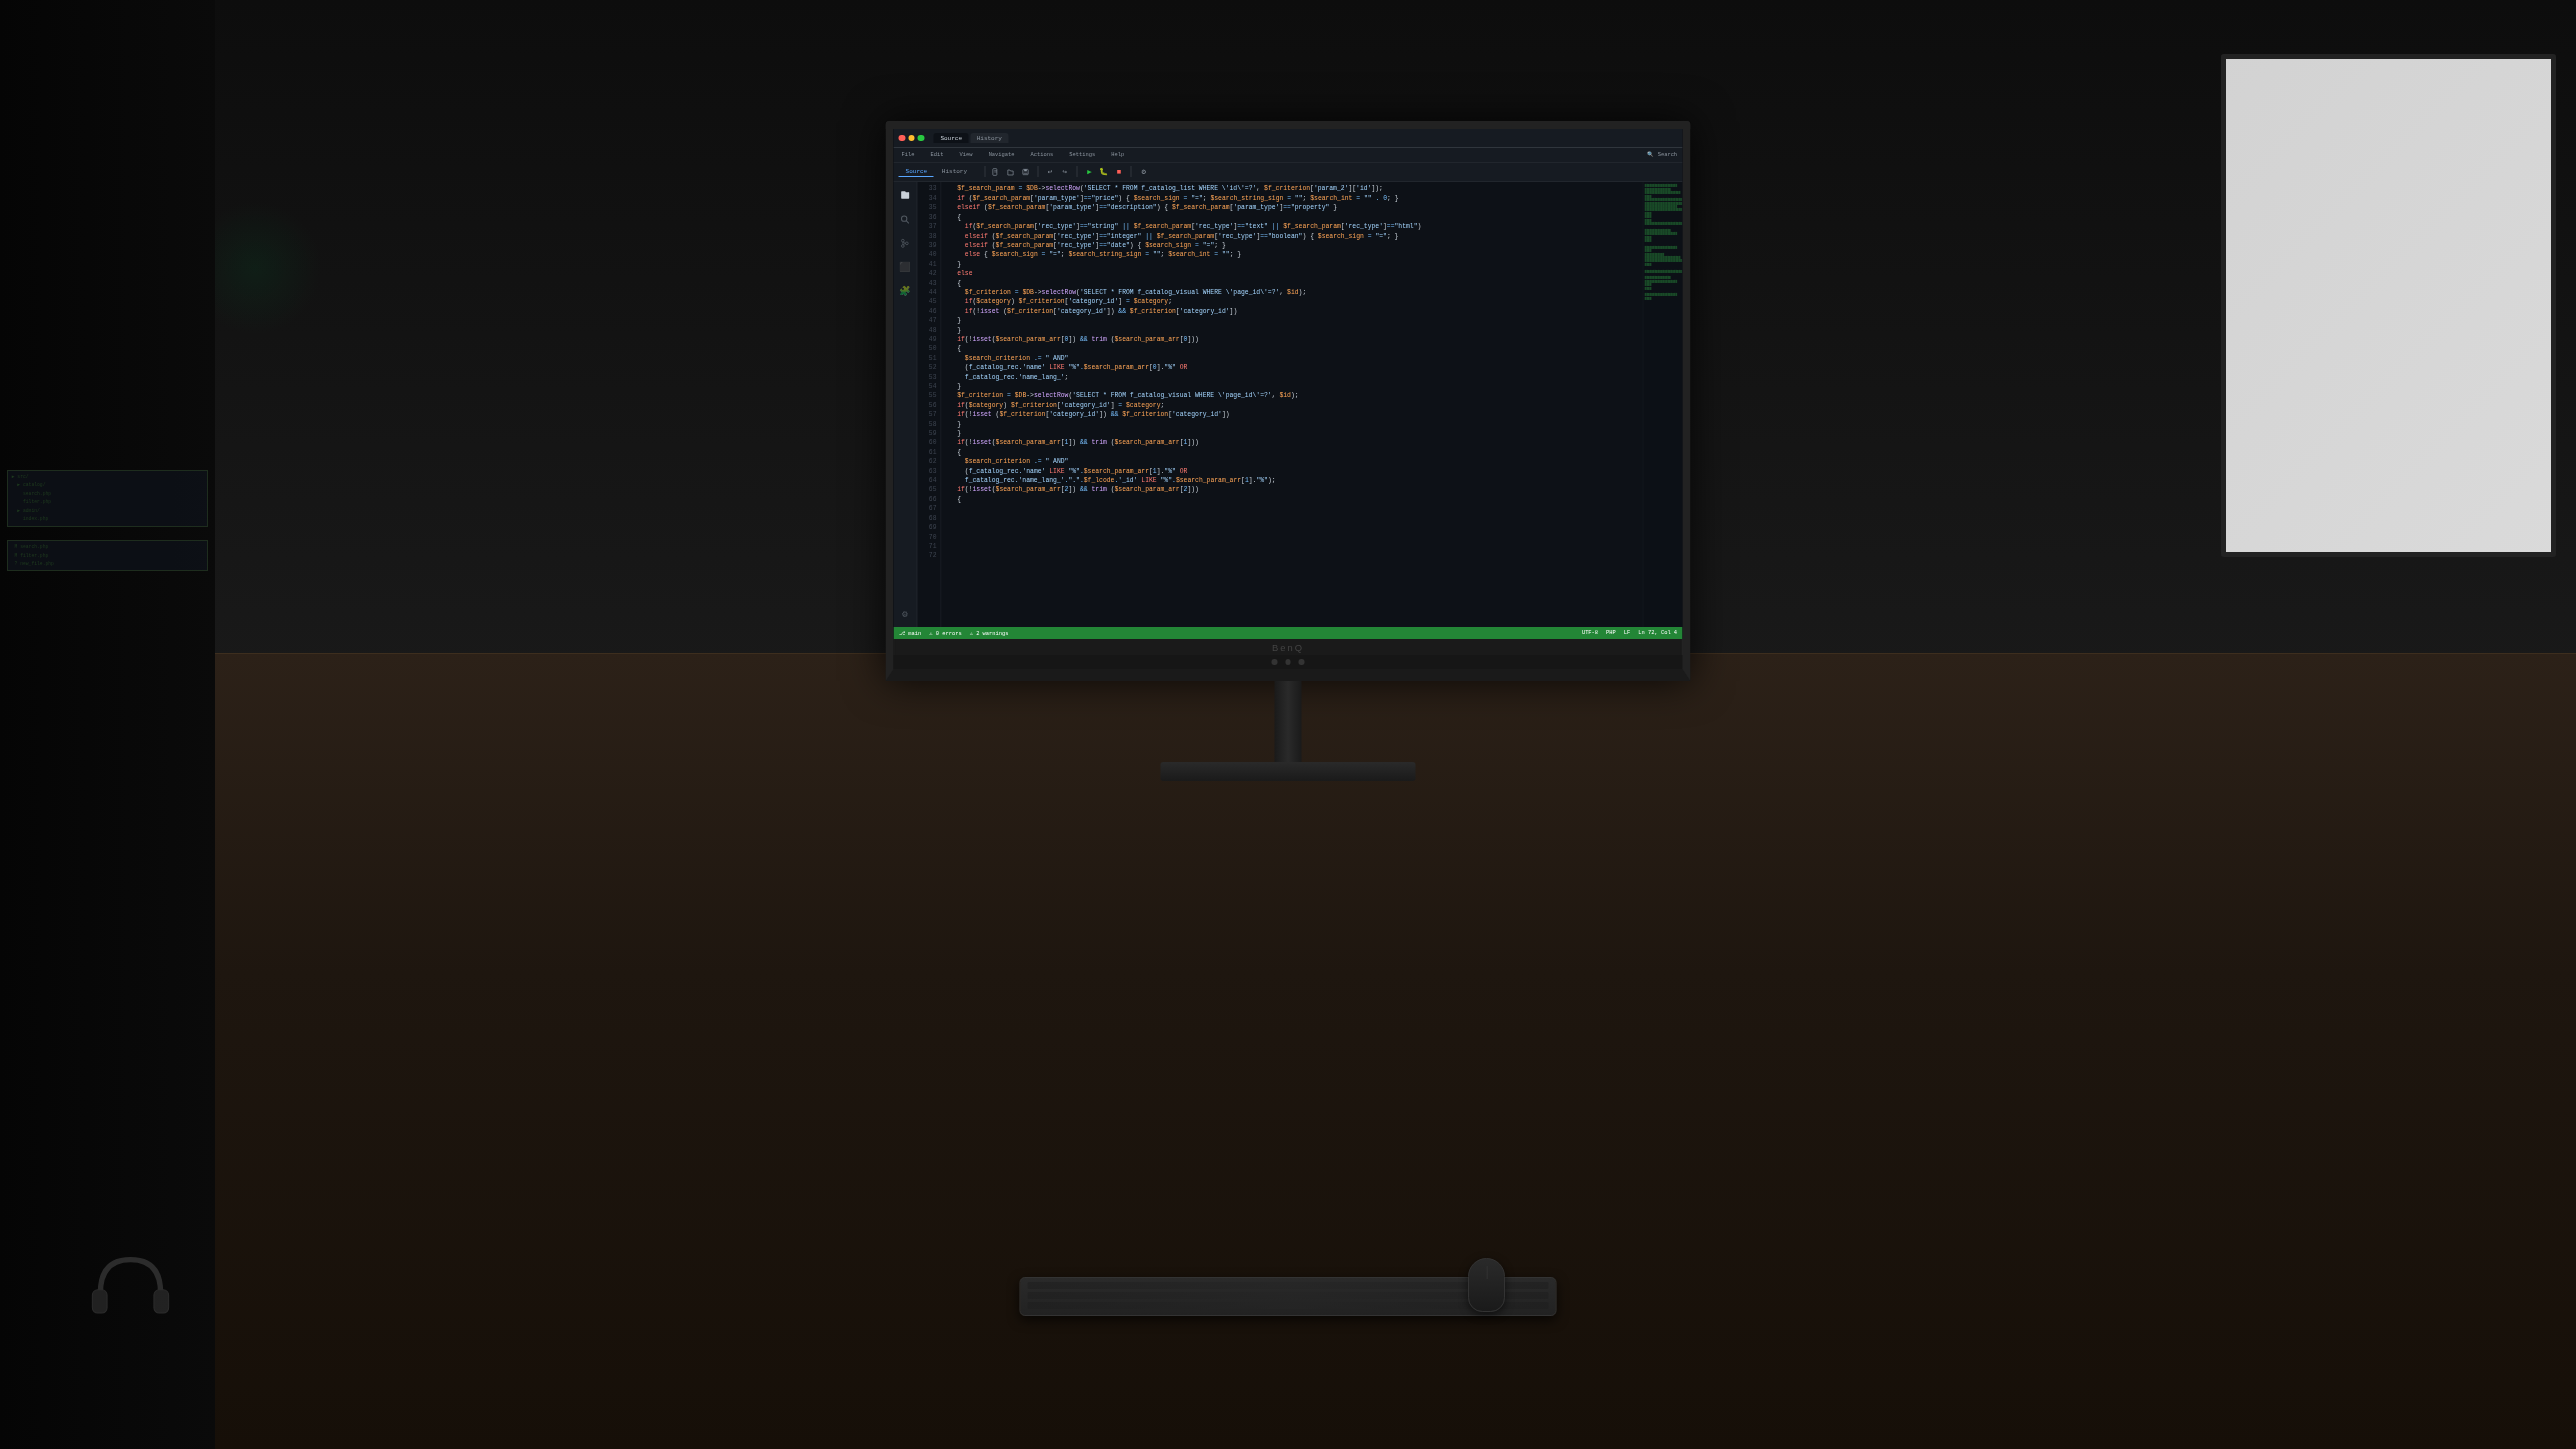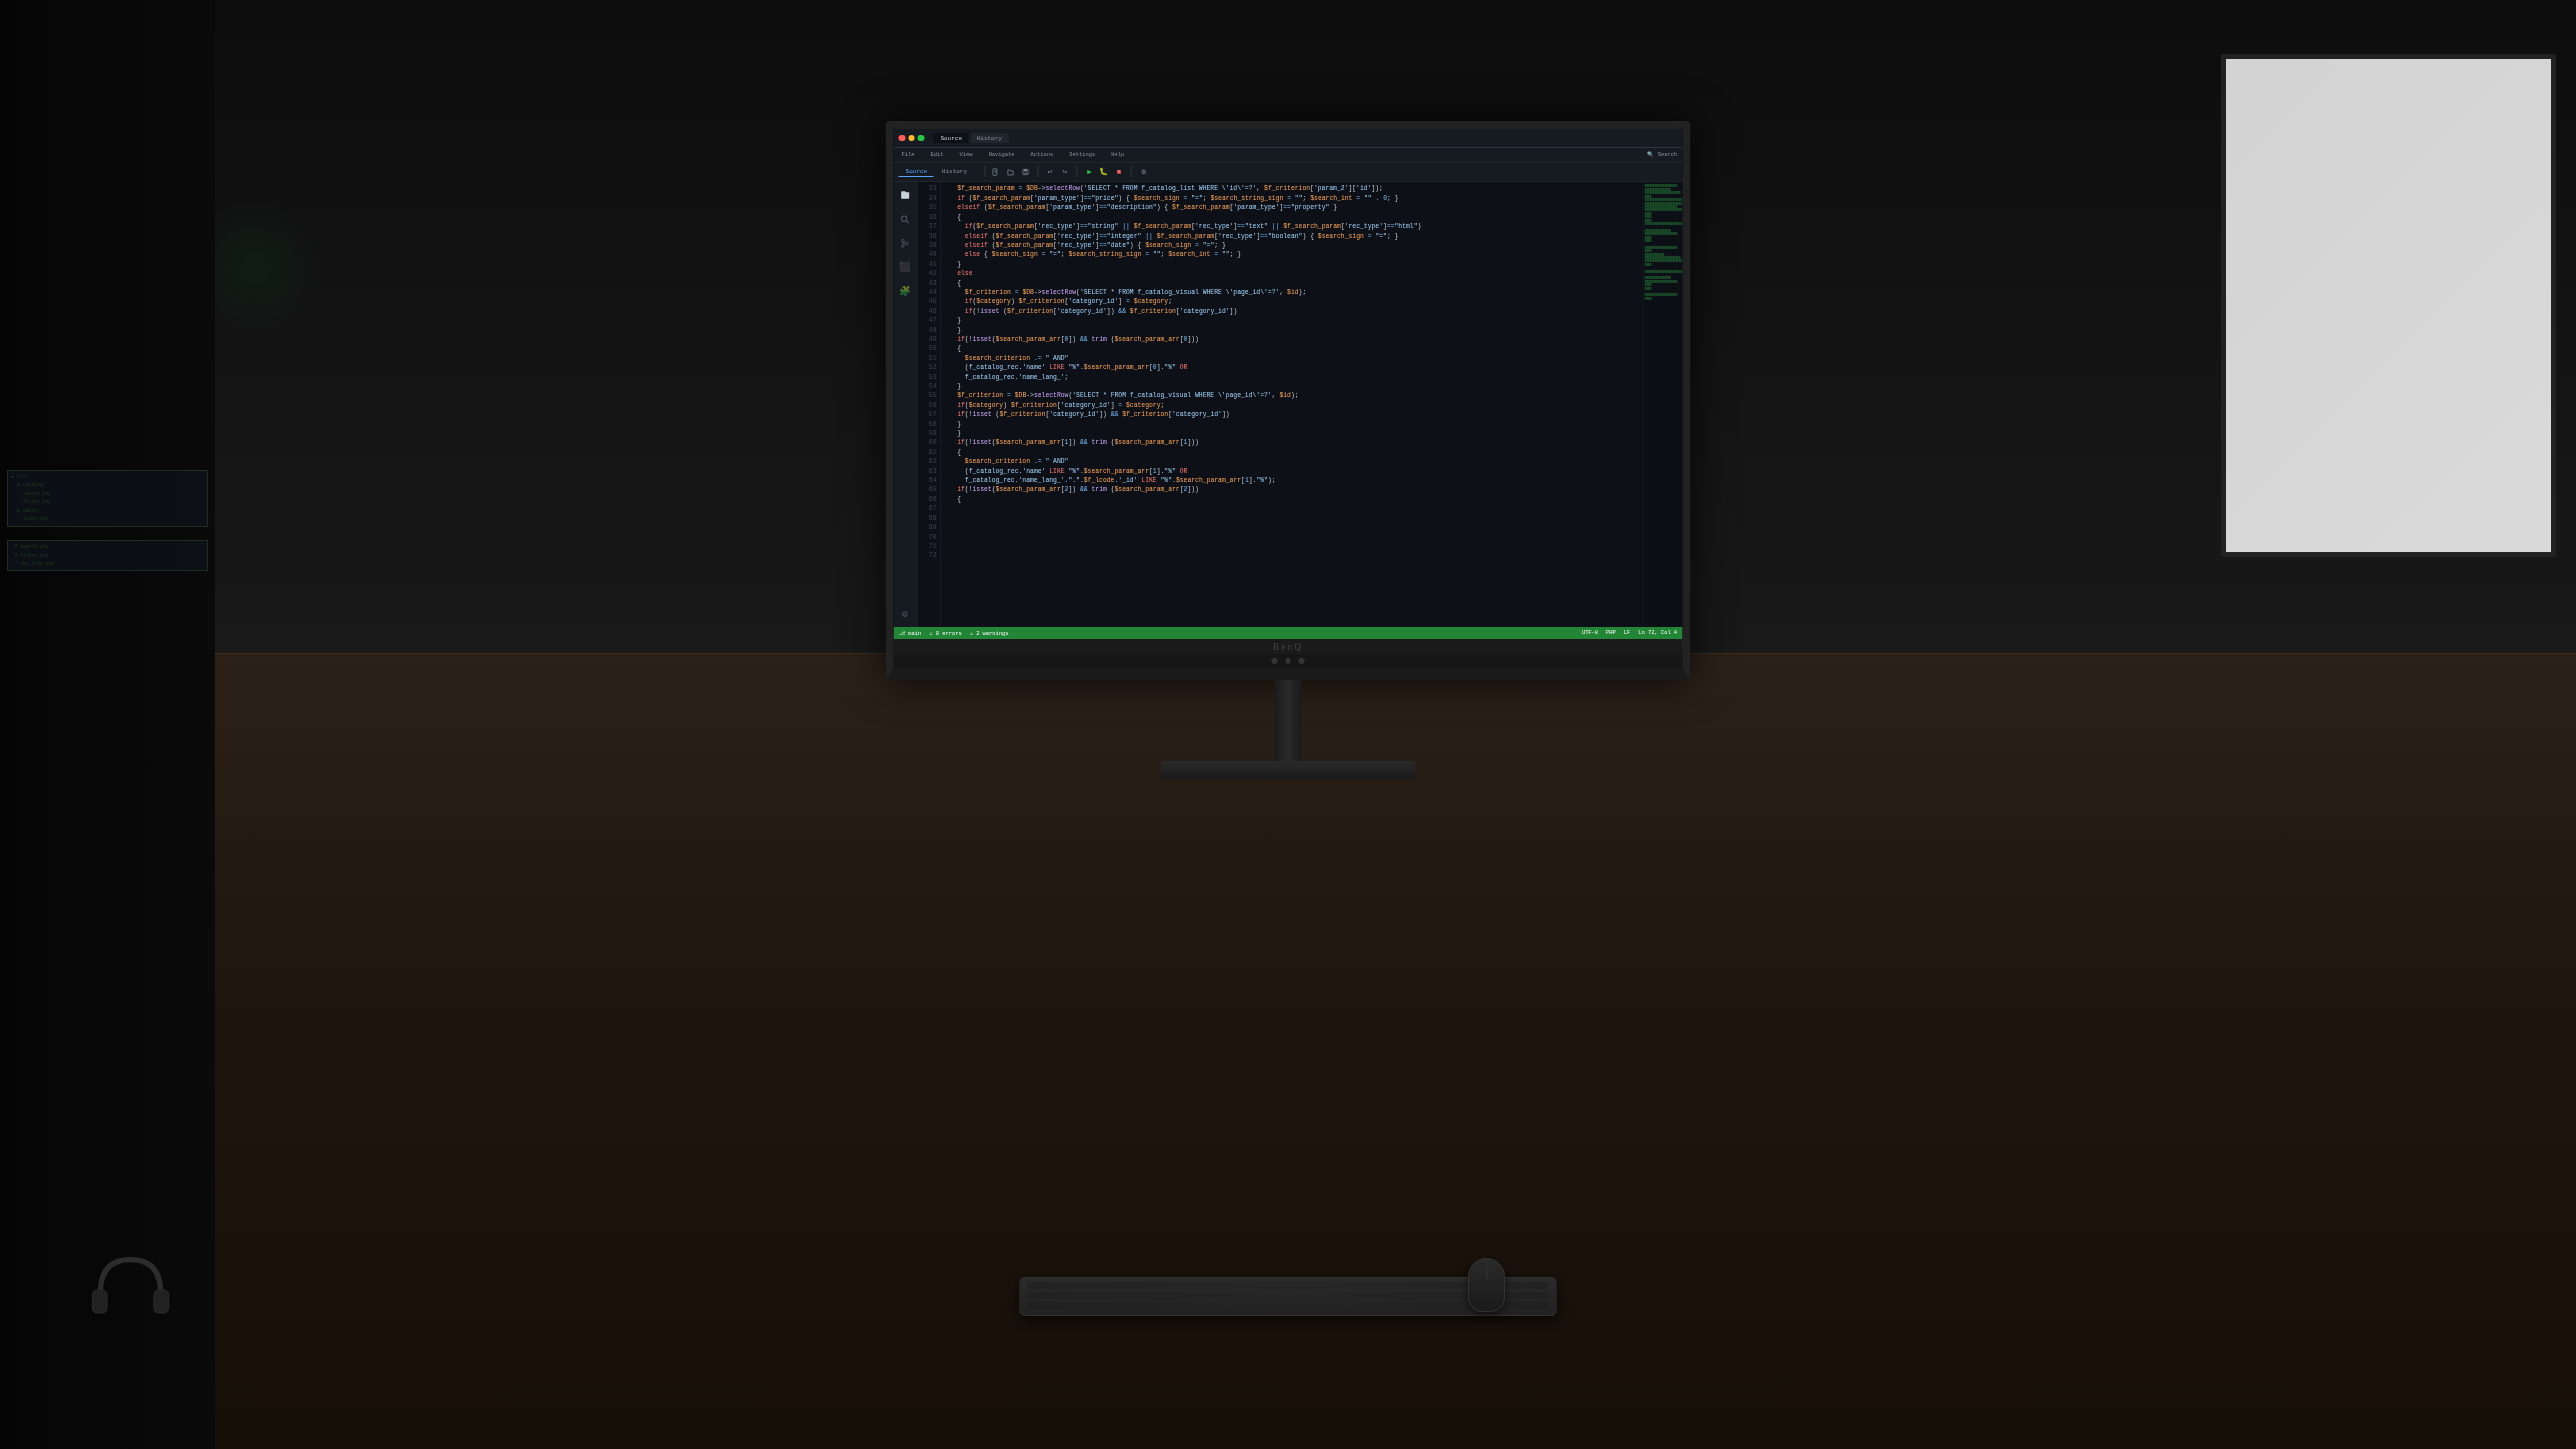--- a/index.html
+++ b/index.html
@@ -352,21 +352,21 @@
       border-radius: 2.7px;
     }
 
     
     .benq-logo {
       text-align: center;
       font-size: 9.4px;
       color: #444;
       letter-spacing: 2px;
       padding: 2.7px 0;
-      font-family: Liberation Serif, serif;
+      font-family: Liberation Sans, sans-serif;
     }
 
     
     .monitor-controls {
       display: flex;
       justify-content: center;
       gap: 8px;
       padding: 4px 0;
       background: #161616;
     }

